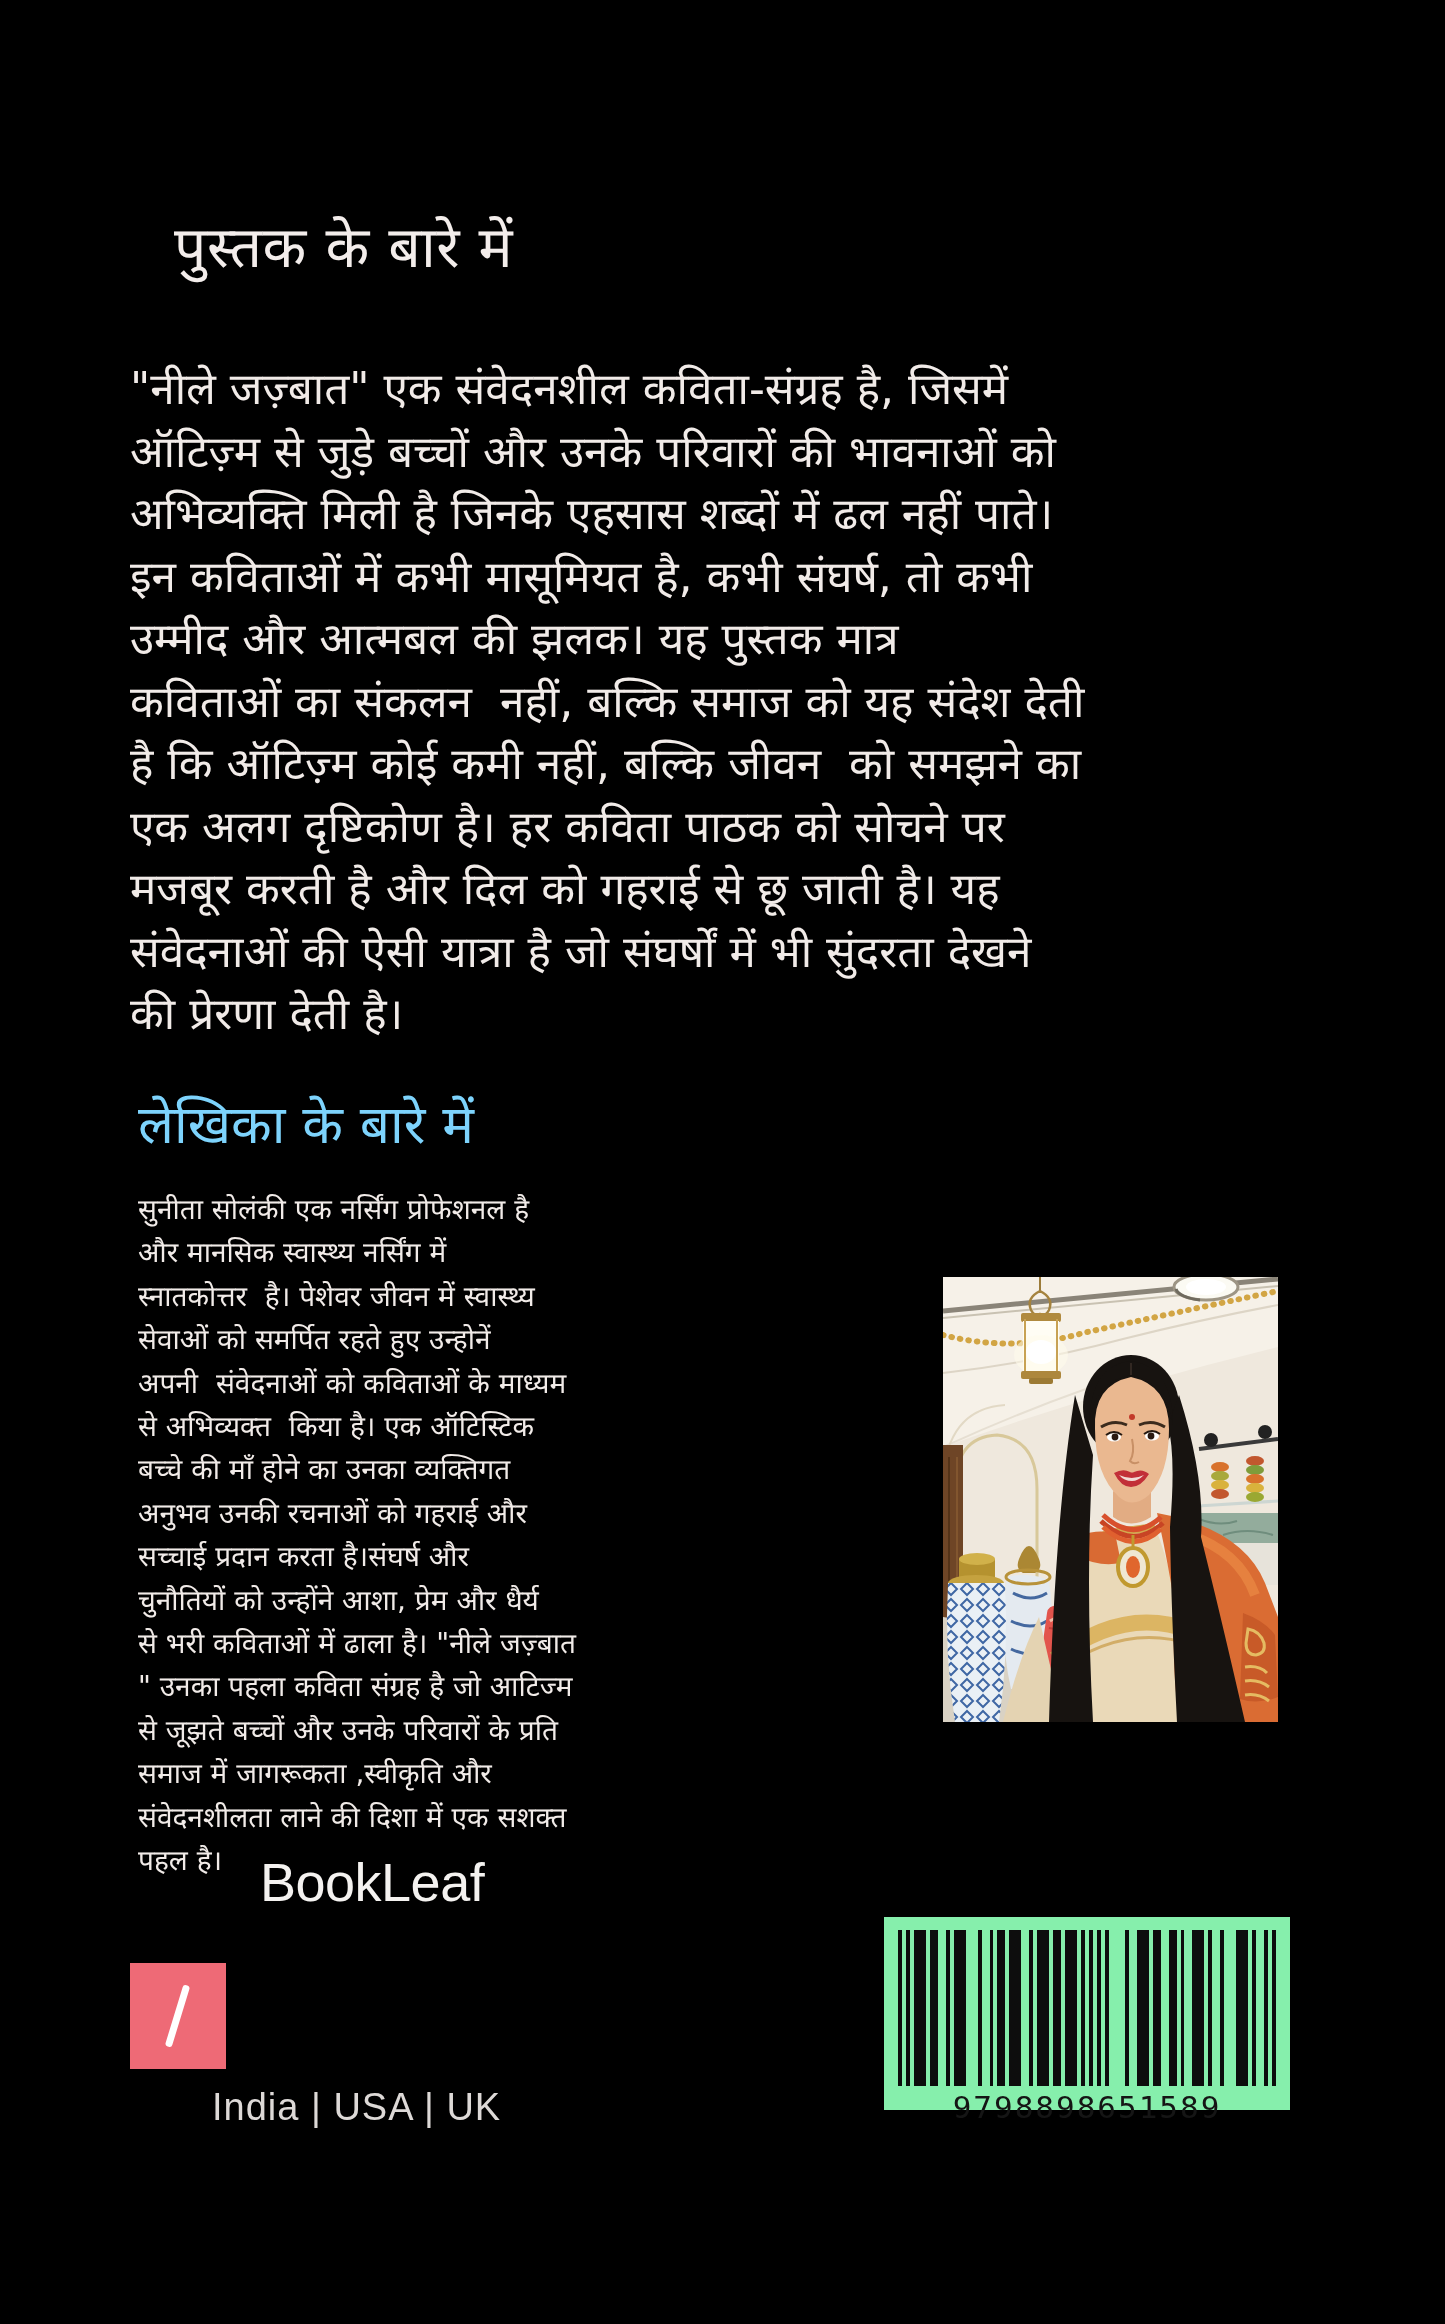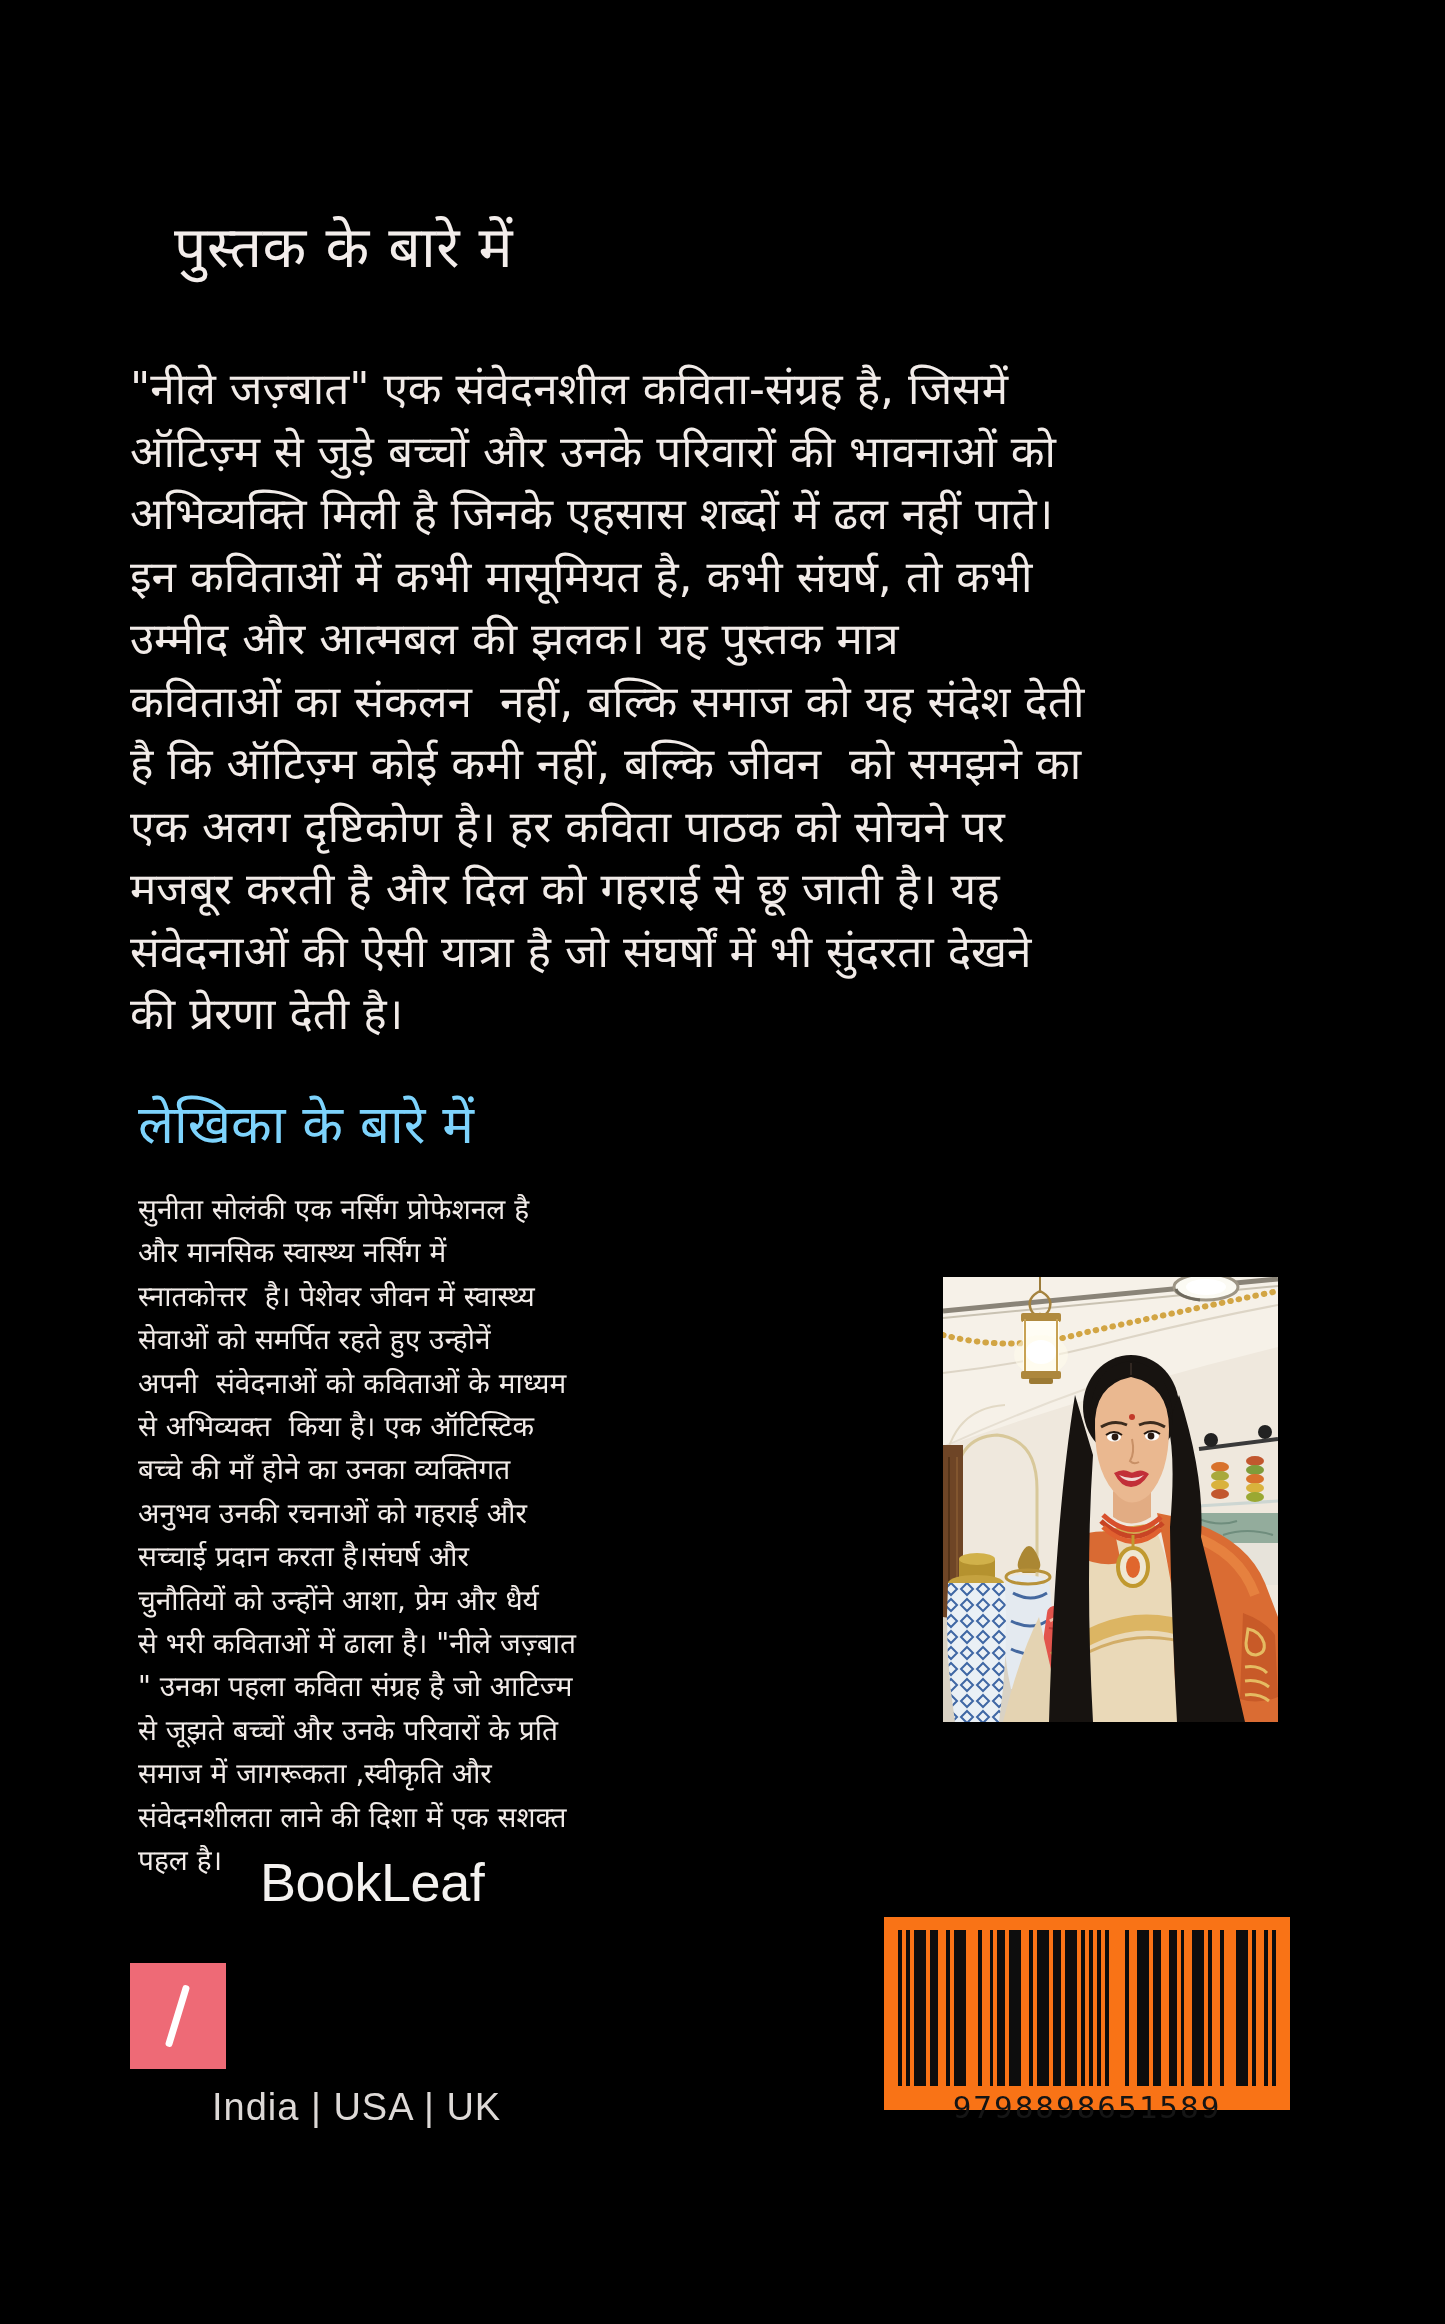--- a/index.html
+++ b/index.html
@@ -28,21 +28,21 @@
   #logo-slash{position:absolute;left:44px;top:21px;width:7px;height:64px;background:#fff;
               transform:rotate(17deg);border-radius:3px;}
   #pub-name{position:absolute;left:238px;top:1851px;font-size:54px;line-height:63px;
             font-weight:300;color:#f4f2f0;letter-spacing:-0.5px;
             font-family:"Liberation Sans","DejaVu Sans",sans-serif;margin-left:22px;}
   #pub-regions{position:absolute;left:212px;top:2086px;font-size:38px;font-weight:300;
                color:#ddd9d7;letter-spacing:1px;
                font-family:"Liberation Sans","DejaVu Sans",sans-serif;}
 
   
-  #barcode{position:absolute;left:884px;top:1917px;width:406px;height:193px;background:#f97316;}
+  #barcode{position:absolute;left:884px;top:1917px;width:406px;height:193px;background:#86efac;}
   #barcode-bars{position:absolute;left:14px;top:13px;width:378px;height:156px;}
   #barcode-bars .bar{position:absolute;top:0;height:100%;background:#0d0d0d;}
   #barcode-number{position:absolute;left:0;top:172px;width:100%;text-align:center;
                   font-family:"DejaVu Sans Mono","Liberation Mono",monospace;
                   font-size:31px;letter-spacing:2px;color:#151515;}
 </style>
 </head>
 <body>
 
 <div id="cover">

